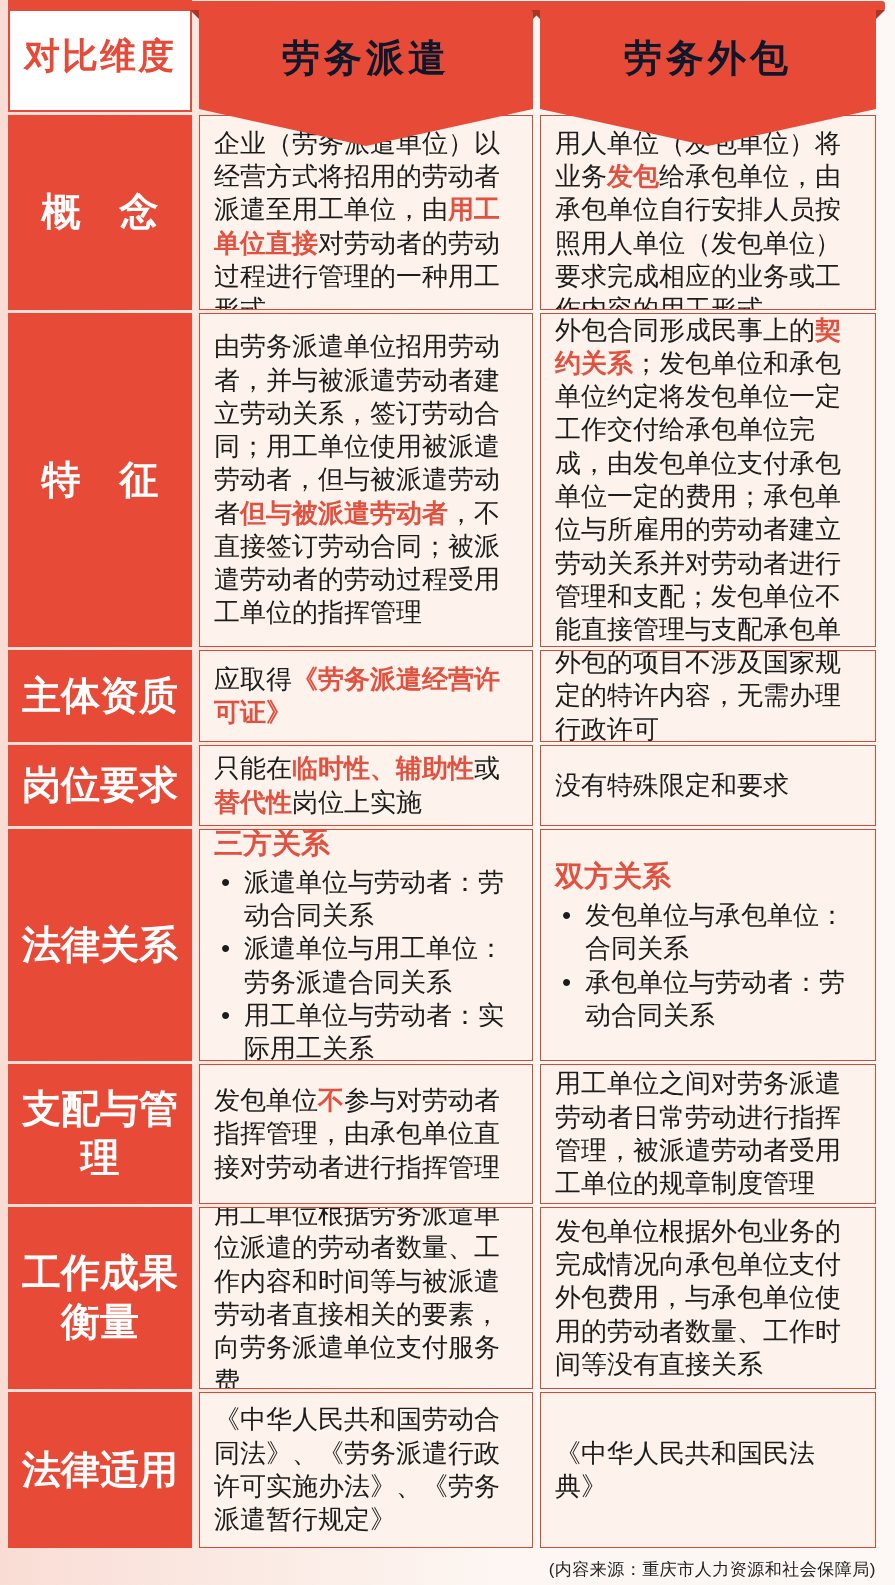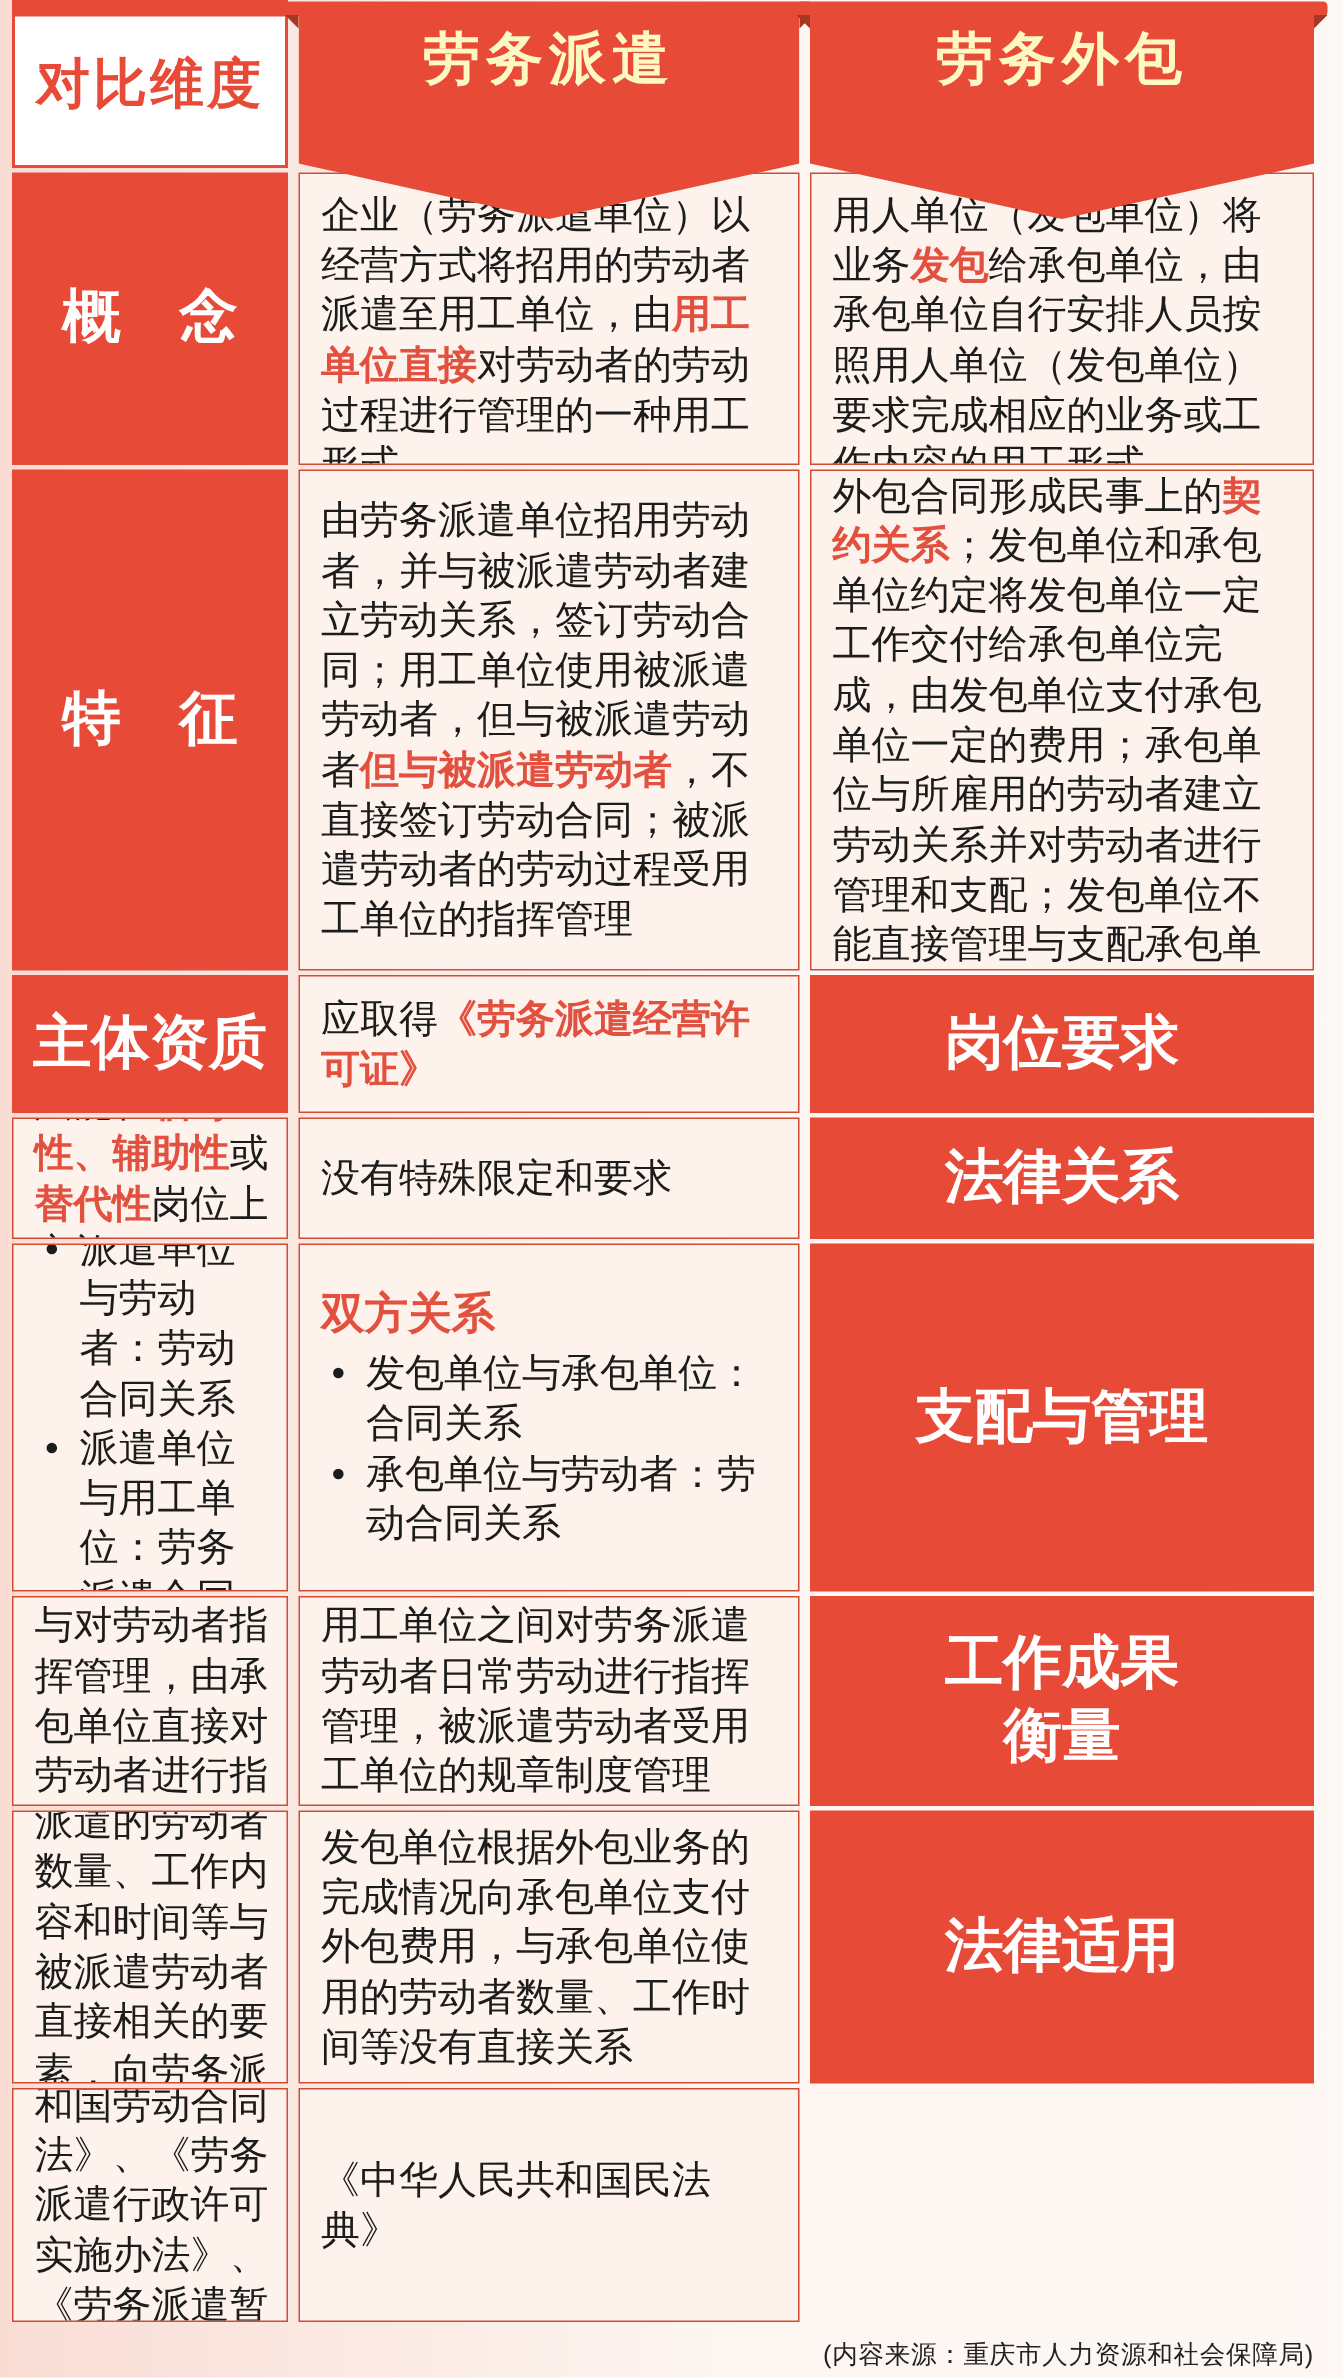--- a/index.html
+++ b/index.html
@@ -40,21 +40,21 @@
     position:absolute; top:10px; right:-9px; width:0; height:0;
     border-top:9px solid #a93524; border-right:9px solid transparent;
   }
   .banner-body {
     position:absolute; top:4px; left:0; right:0; height:142px;
     background:#e84a38;
     clip-path: polygon(0 0, 100% 0, 100% 74%, 50% 100%, 0 74%);
     display:flex; justify-content:center;
     filter: drop-shadow(0 3px 2px rgba(120,40,20,0.25));
   }
-  .banner-title { margin-top:10px; color:#fef9c3; font-size:38px; font-weight:800; letter-spacing:4px; }
+  .banner-title { margin-top:29px; color:#0f172a; font-size:38px; font-weight:800; letter-spacing:4px; }
   
   .dim-cell {
     background:#e84a38; color:#ffffff;
     display:flex; align-items:center; justify-content:center;
     font-size:39px; font-weight:800; text-align:center;
     white-space:pre-line; line-height:1.25;
   }
   
   .cell {
     background:#fdf3ec;
@@ -118,35 +118,39 @@
     <p><span>由劳务派遣单位招用劳动者，并与被派遣劳动者建立劳动关系，签订劳动合同；用工单位使用被派遣劳动者，但与被派遣劳动者</span><span class="accent">但与被派遣劳动者</span><span>，不直接签订劳动合同；被派遣劳动者的劳动过程受用工单位的指挥管理</span></p>
   </div>
   <div class="cell">
     <p><span>发包单位与承包单位基于外包合同形成民事上的</span><span class="accent">契约关系</span><span>；发包单位和承包单位约定将发包单位一定工作交付给承包单位完成，由发包单位支付承包单位一定的费用；承包单位与所雇用的劳动者建立劳动关系并对劳动者进行管理和支配；发包单位不能直接管理与支配承包单位的劳动者</span></p>
   </div>
 
   <div class="dim-cell">主体资质</div>
   <div class="cell">
     <p><span>应取得</span><span class="accent">《劳务派遣经营许可证》</span></p>
   </div>
+  <div class="cell">
+    <p><span>外包的项目不涉及国家规定的特许内容，无需办理行政许可</span></p>
+  </div>
 
   <div class="dim-cell">岗位要求</div>
   <div class="cell">
     <p><span>只能在</span><span class="accent">临时性、辅助性</span><span>或</span><span class="accent">替代性</span><span>岗位上实施</span></p>
   </div>
   <div class="cell">
     <p><span>没有特殊限定和要求</span></p>
   </div>
 
   <div class="dim-cell">法律关系</div>
   <div class="cell">
     <div class="rel-heading">三方关系</div>
     <ul class="bullets">
       <li>派遣单位与劳动者：劳动合同关系</li>
       <li>派遣单位与用工单位：劳务派遣合同关系</li>
+      <li>用工单位与劳动者：实际用工关系</li>
     </ul>
   </div>
   <div class="cell">
     <div class="rel-heading">双方关系</div>
     <ul class="bullets">
       <li>发包单位与承包单位：合同关系</li>
       <li>承包单位与劳动者：劳动合同关系</li>
     </ul>
   </div>
 

